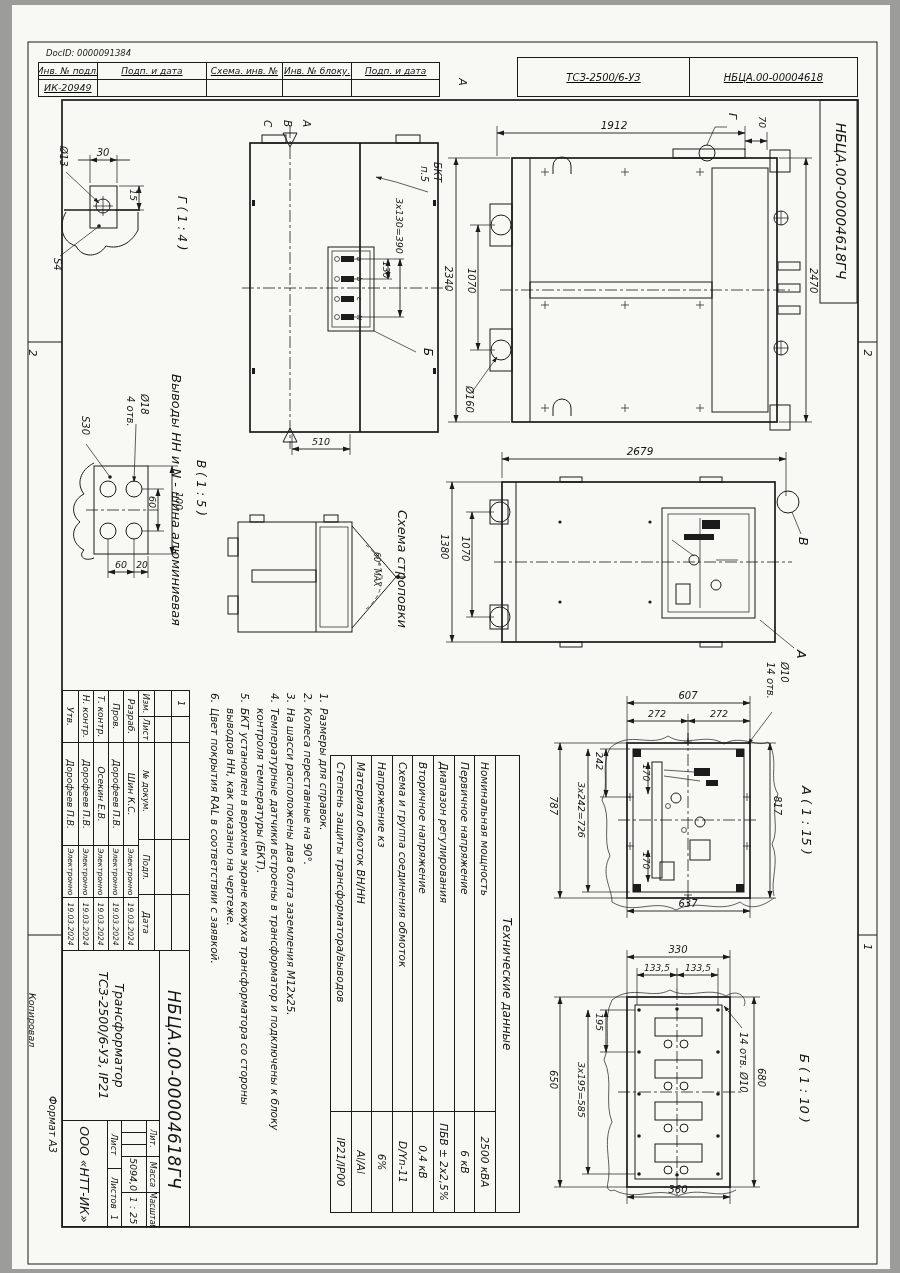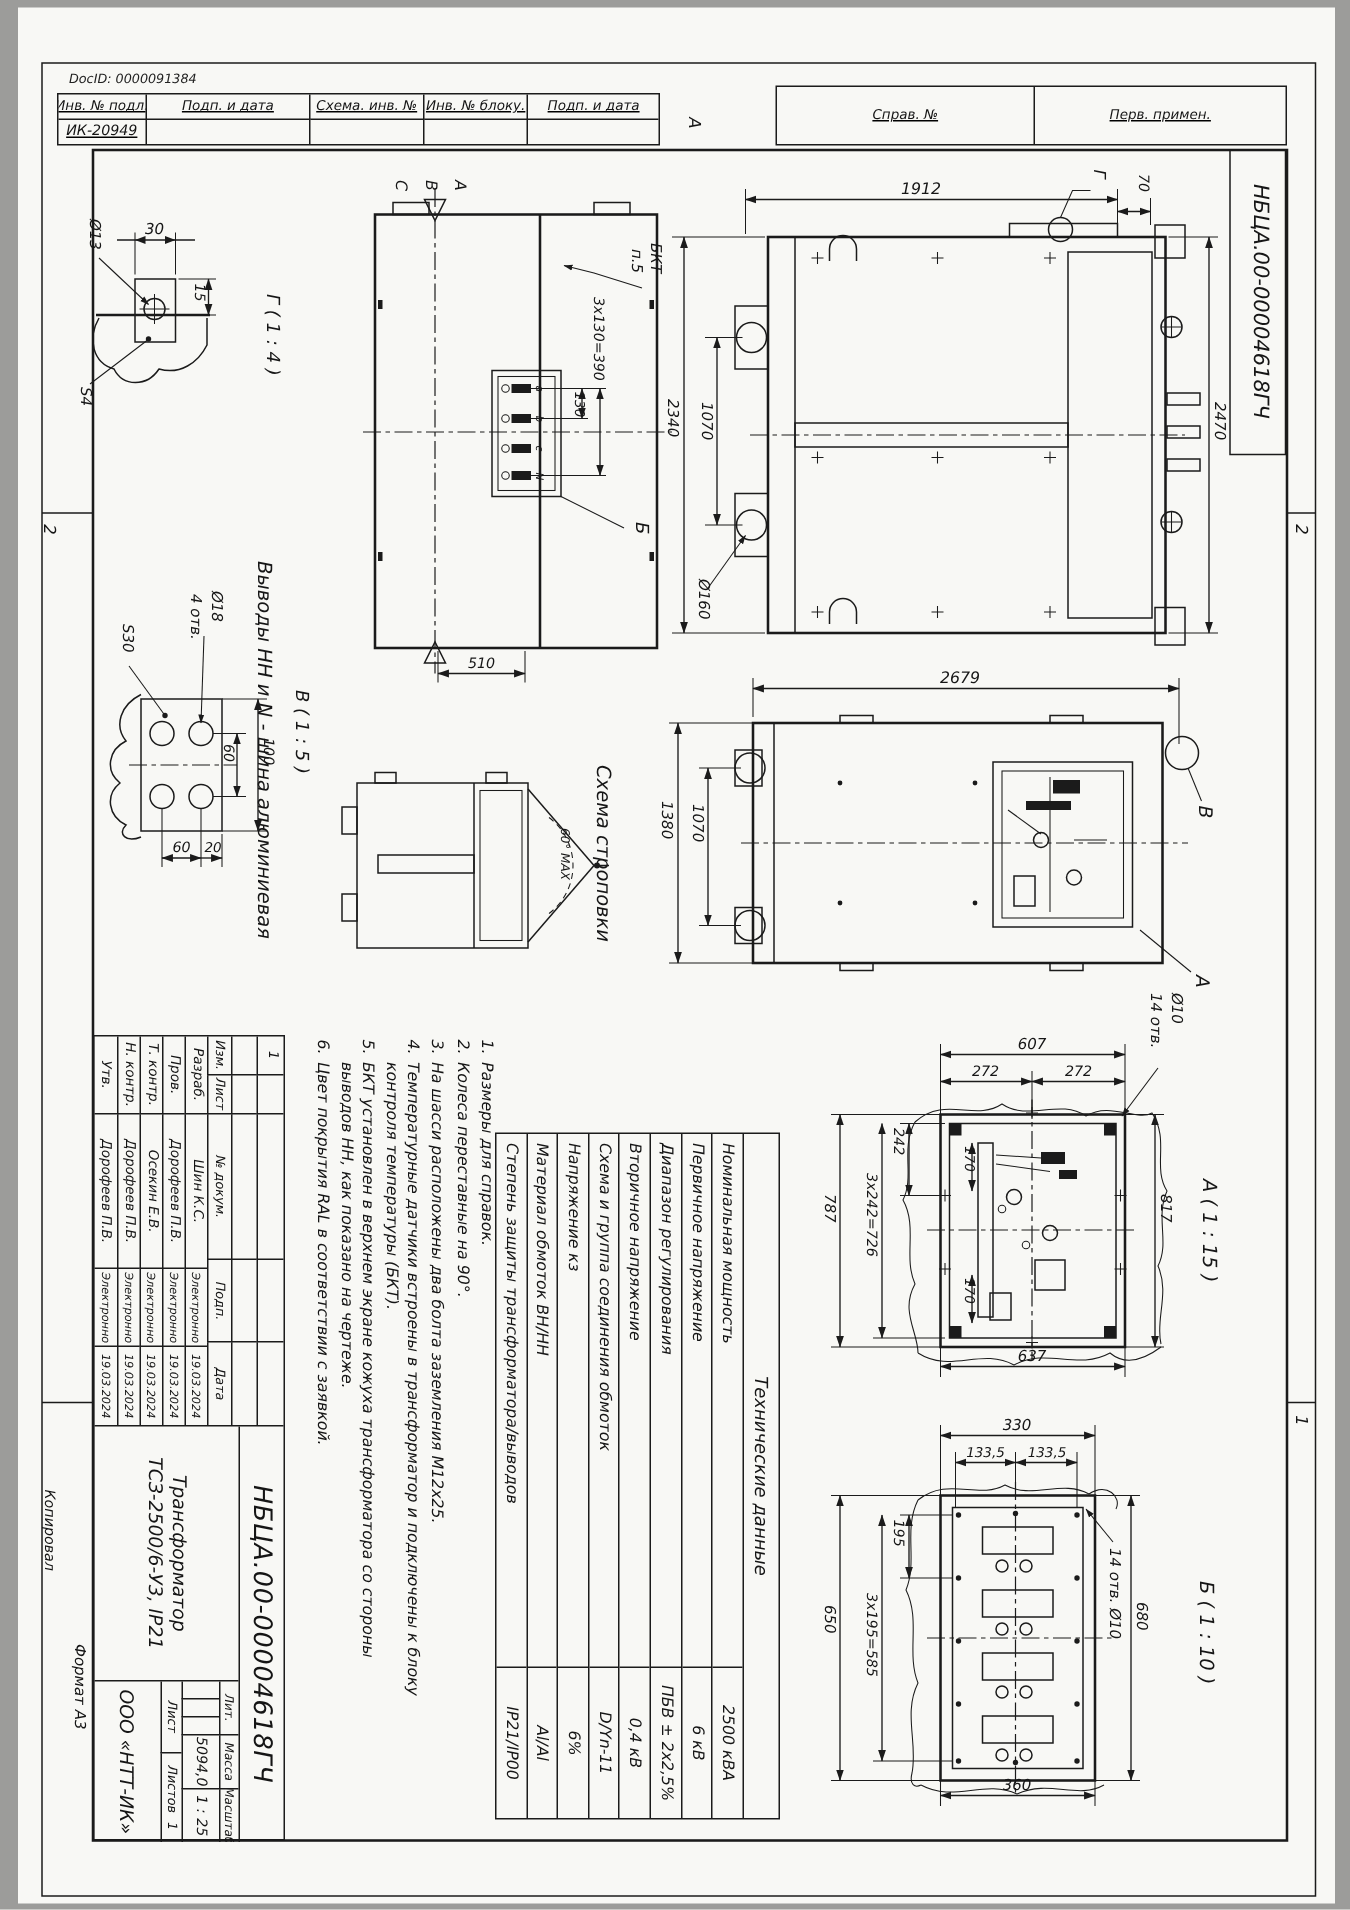--- a/index.html
+++ b/index.html
@@ -464,22 +464,22 @@
     <div class="hcell" style="width:59px; font-size:9.5px;">ИК-20949</div>
     <div class="hcell" style="width:110px;"></div>
     <div class="hcell" style="width:76px;"></div>
     <div class="hcell" style="width:70px;"></div>
     <div class="hcell" style="width:87px;"></div>
   </div>
 </div>
 
 <div class="htable" style="left:517px; top:57px; width:341px; height:40px;">
   <div class="hrow">
-    <div class="hcell" style="width:173px;">Справ. №</div>
-    <div class="hcell" style="width:168px;">Перв. примен.</div>
+    <div class="hcell" style="width:173px; font-size:10px;">ТСЗ-2500/6-У3</div>
+    <div class="hcell" style="width:168px; font-size:10px;">НБЦА.00-00004618</div>
   </div>
 </div>
 
 <div class="rot marker" style="left:455px; top:74px; width:16px; height:15px;">А</div>
 <div class="rot marker" style="left:26px;  top:346px; width:14px; height:14px;">2</div>
 <div class="rot marker" style="left:861px; top:346px; width:14px; height:14px;">2</div>
 <div class="rot marker" style="left:861px; top:940px; width:14px; height:14px;">1</div>
 
 <div id="tech" class="rot" style="left:330px; top:755px; width:458px; height:190px;">
   <div class="tech-title">Технические данные</div>

